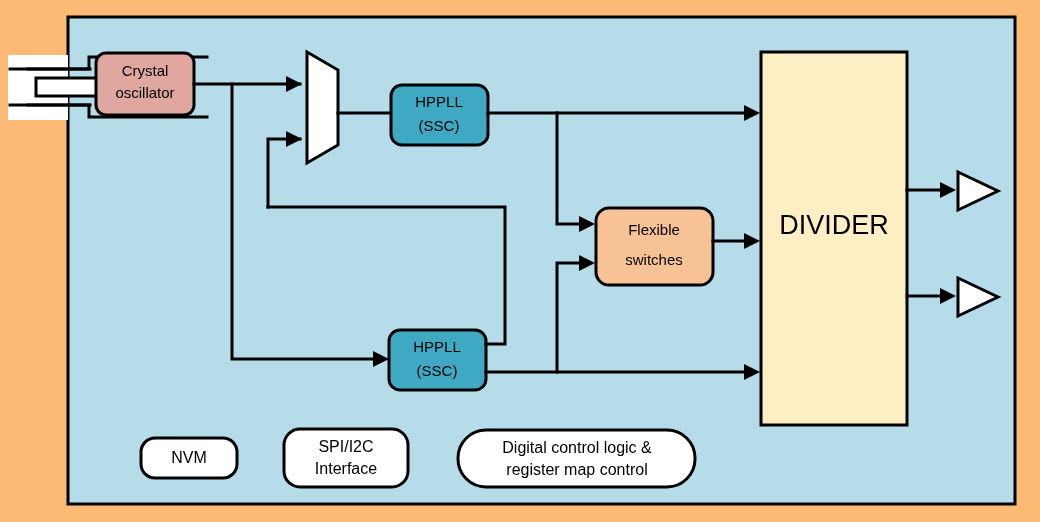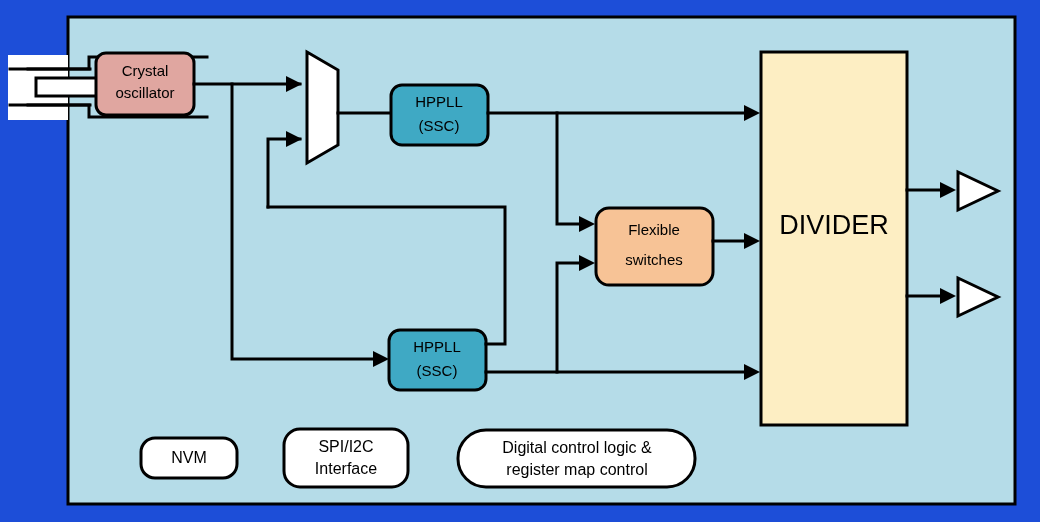--- a/index.html
+++ b/index.html
@@ -10,21 +10,21 @@
   body {
     width: 1040px;
     height: 522px;
     overflow: hidden;
     font-family: "Liberation Sans", sans-serif;
   }
   #diagram-root {
     position: relative;
     width: 1040px;
     height: 522px;
-    background: #1d4ed8;
+    background: #fdba74;
   }
   svg#block-diagram {
     display: block;
     width: 1040px;
     height: 522px;
   }
   .blk-text {
     font-family: "Liberation Sans", sans-serif;
     fill: #000000;
     text-anchor: middle;

